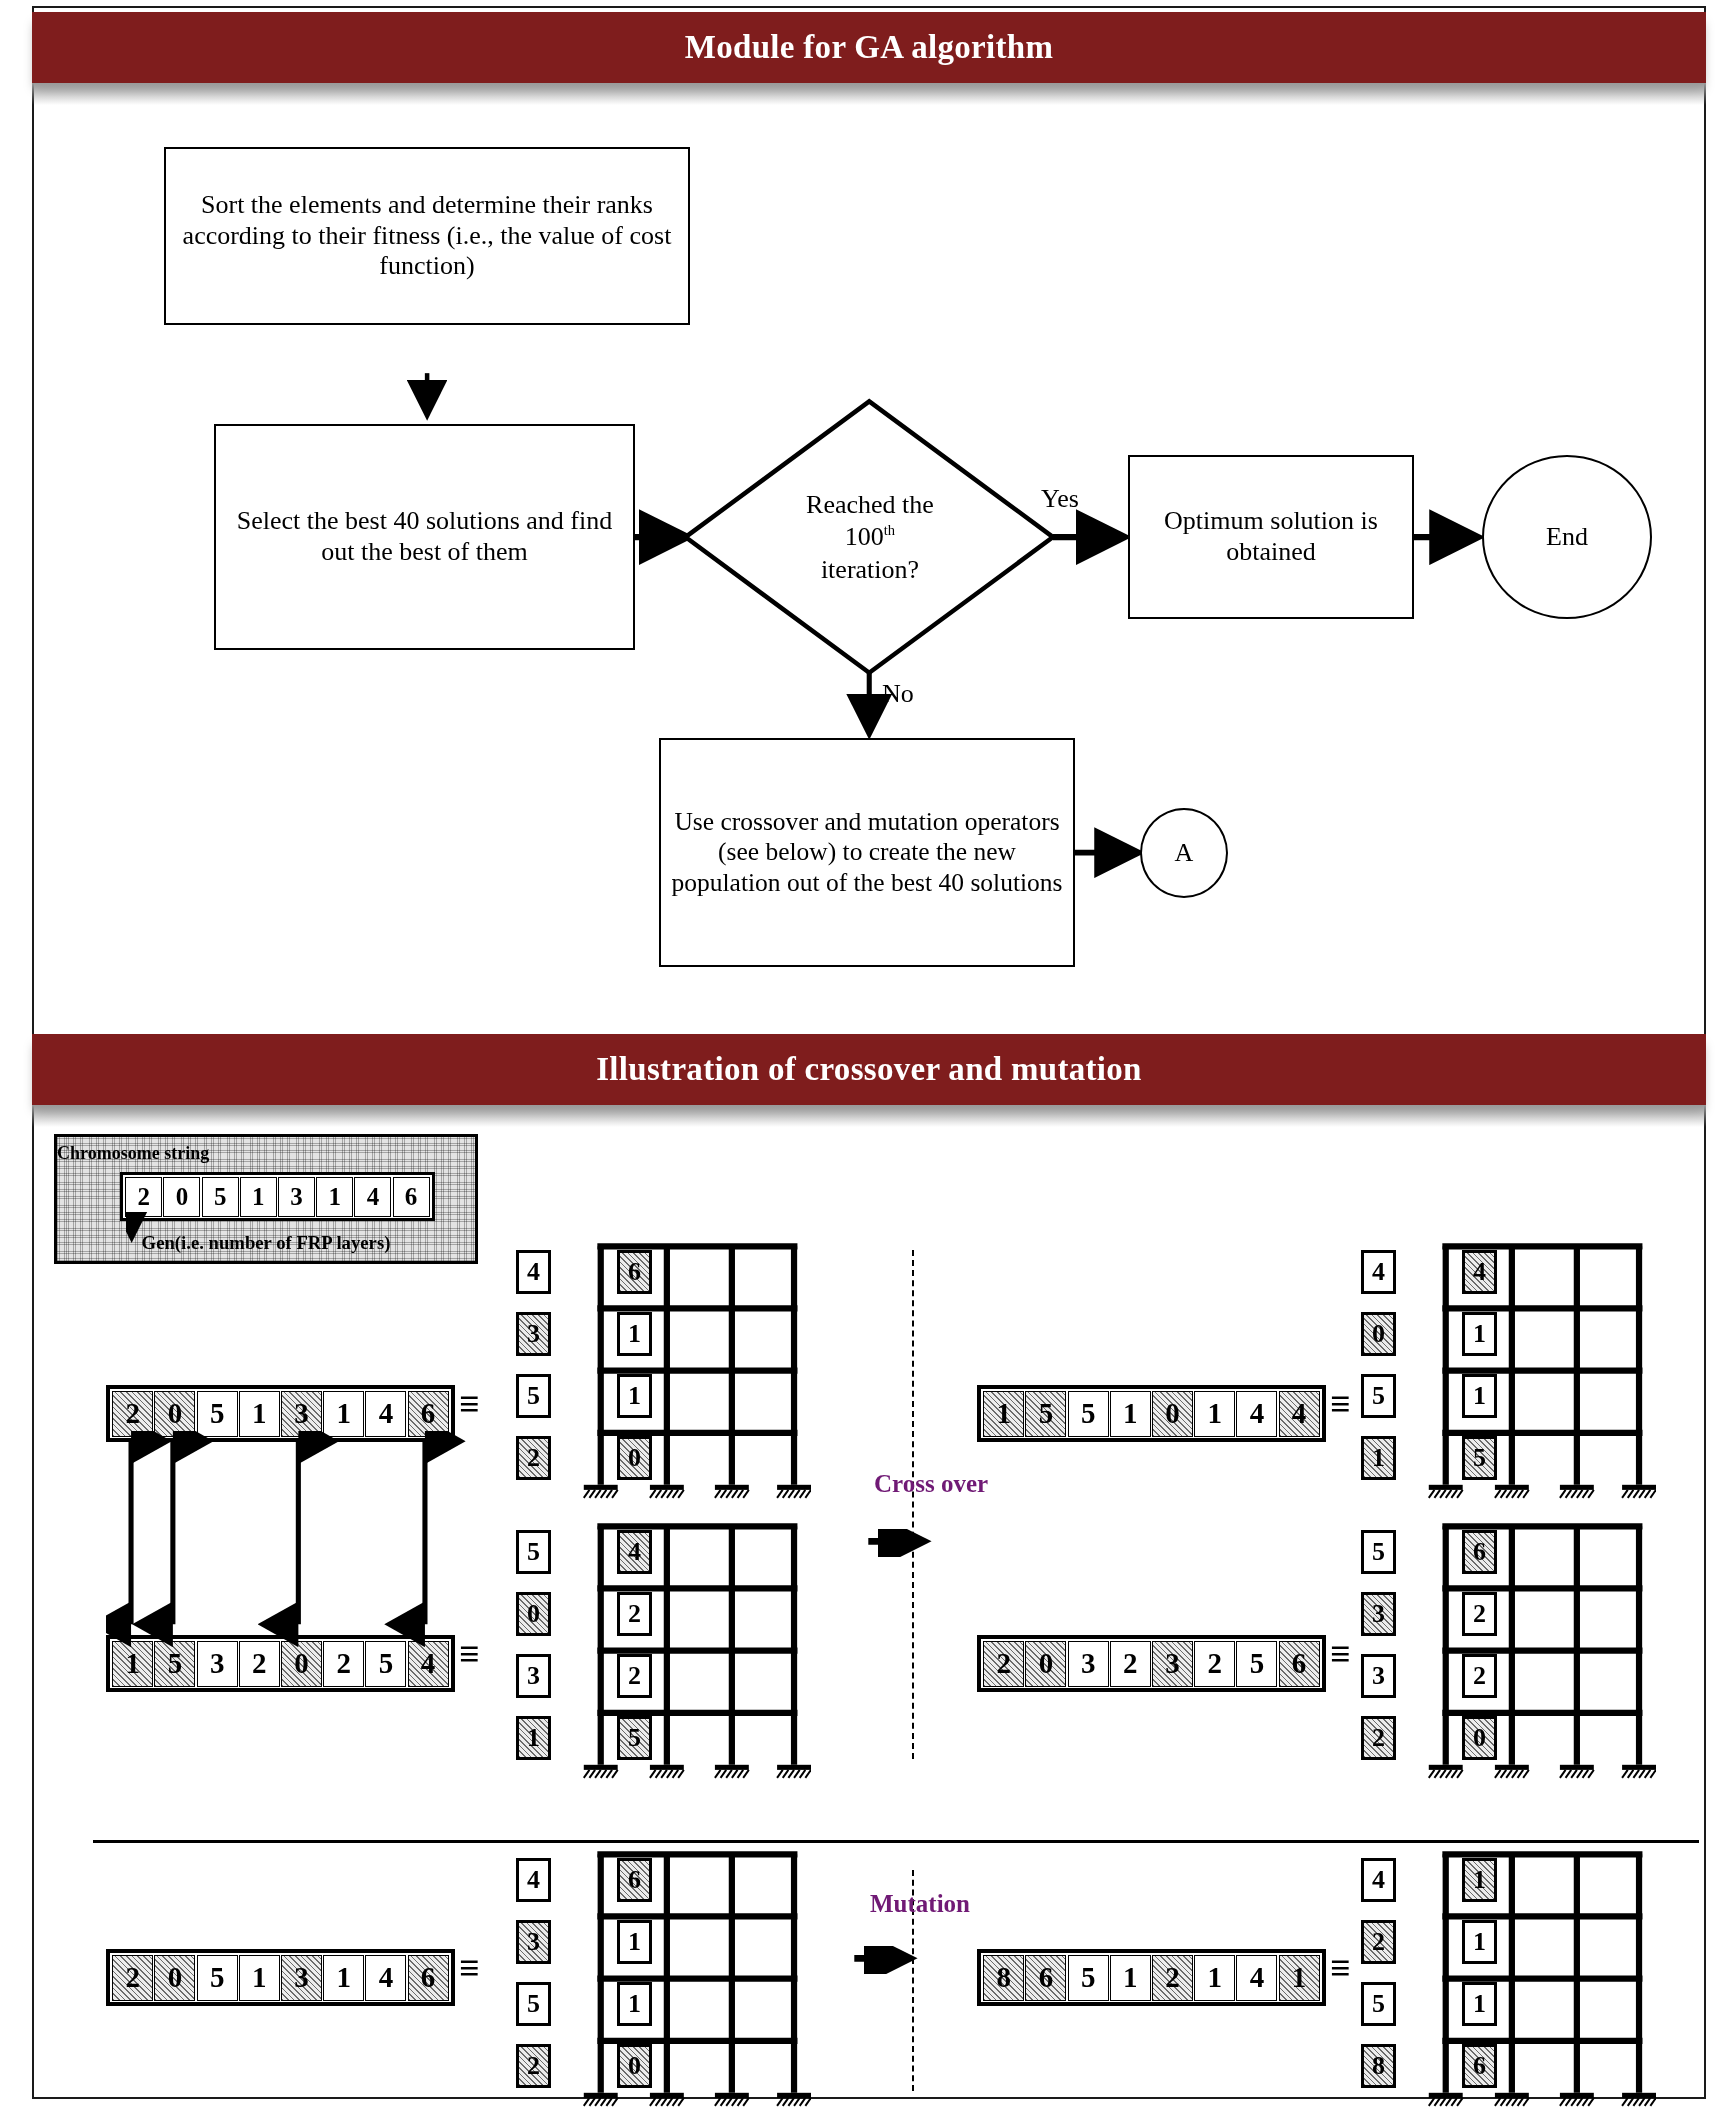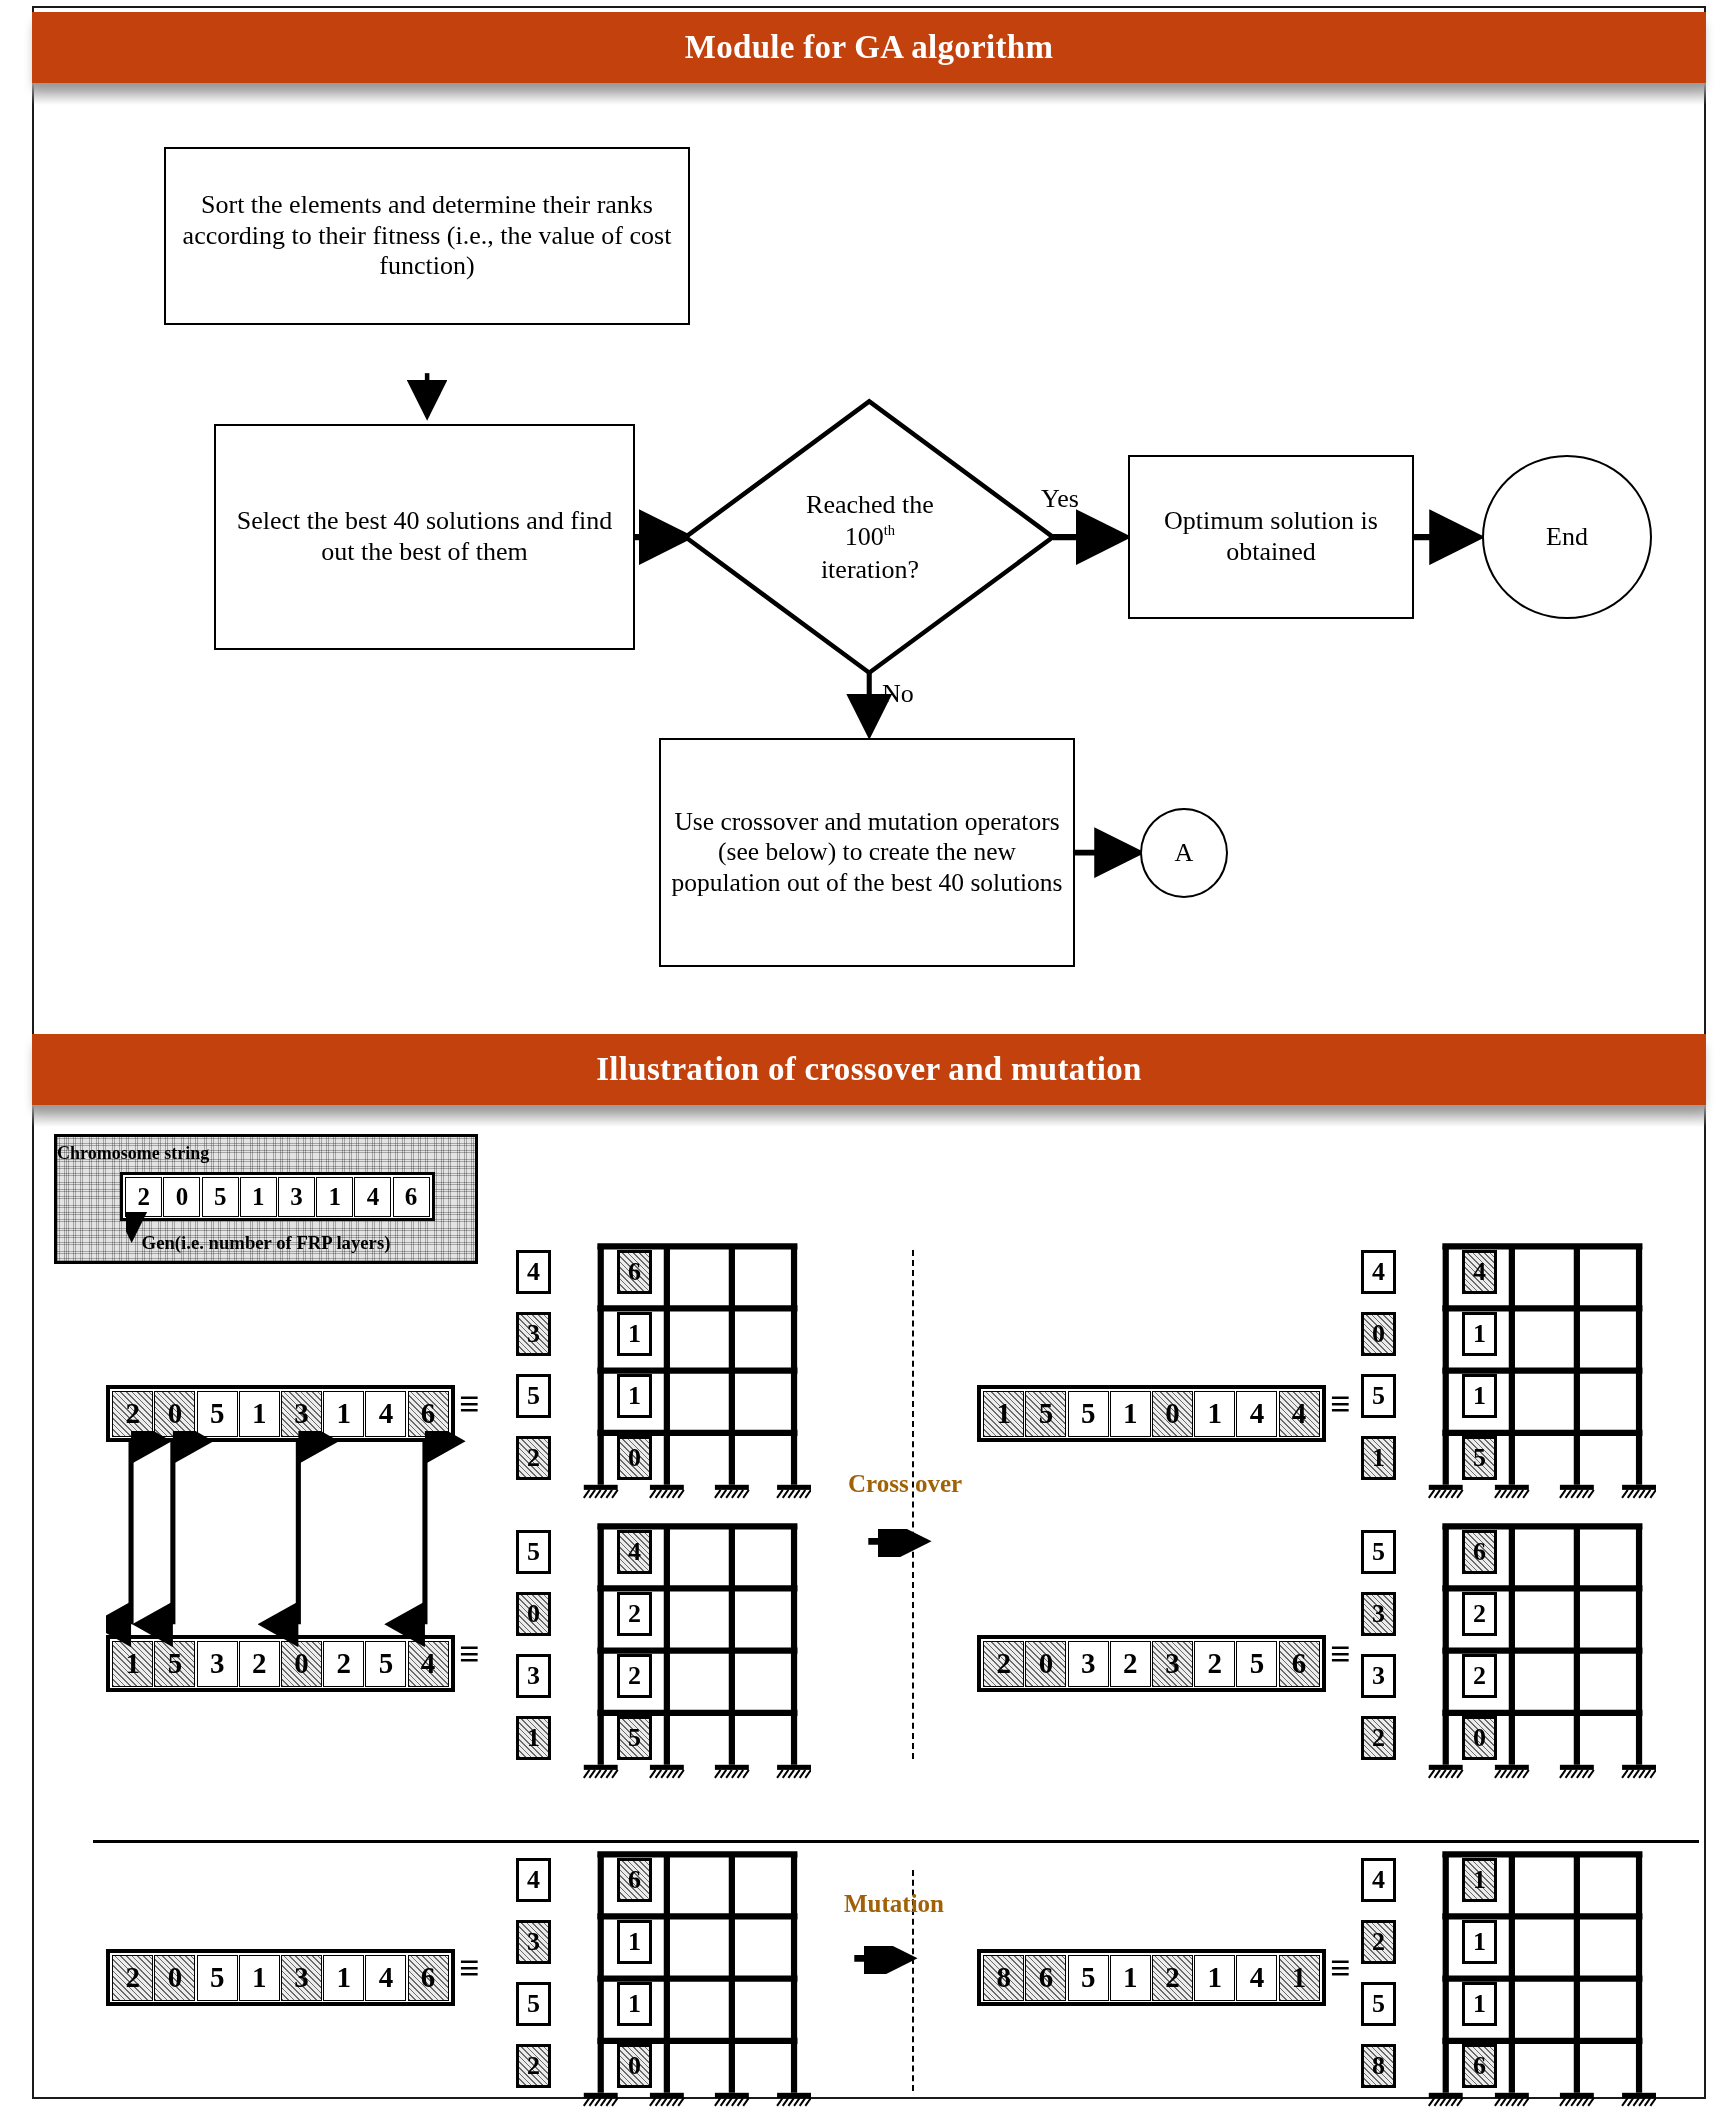--- a/index.html
+++ b/index.html
@@ -11,21 +11,21 @@
     position: relative;
     overflow: hidden;
   }
   .page-frame{
     position:absolute; left:32px; top:5.7px; width:1674px; height:2093px;
     border:2.3px solid #1a1a1a; background:#fff;
   }
 
   
   .banner{
-    position:absolute; background:#c2410c; color:#fff;
+    position:absolute; background:#7f1d1d; color:#fff;
     display:flex; align-items:center; justify-content:center;
     font-weight:bold; letter-spacing:0.3px;
     box-shadow: 0 8px 10.2px -3.4px rgba(0,0,0,.35);
   }
   #banner-top   { left:32px;  top:12.4px;   width:1674px; height:71px; font-size:33px; }
   #banner-bottom{ left:32px;  top:1034px; width:1674px; height:71px; font-size:33px; }
   .banner-fade{
     position:absolute; left:32px; width:1674px; height:21.5px;
     background:linear-gradient(#9a9a9a,rgba(255,255,255,0));
   }
@@ -83,21 +83,21 @@
     background-color:#ededed;
     background-image:repeating-linear-gradient(45deg, rgba(0,0,0,.55) 0 1.1px, rgba(0,0,0,0) 1.1px 4px);
   }
   .strip.big .cell{ width:41px; height:46px; font-size:29px; }
   .strip.legend-strip{ border-width:3.4px; }
   .strip.legend-strip .cell{ width:37px; height:40px; font-size:25px;
      background:transparent; }
 
   .equiv{ position:absolute; font-size:36px; font-weight:bold; color:#000; line-height:.8; }
 
-  .oplabel{ position:absolute; font-size:25px; font-weight:bold; color:#a16207; }
+  .oplabel{ position:absolute; font-size:25px; font-weight:bold; color:#701a75;margin-left:26px; }
 
   .divider{ position:absolute; background:#000; }
   .dashline{
     position:absolute; width:0; border-left:2.3px dashed #000;
   }
 
   
   .frame{ position:absolute; }
   .frame svg{ display:block; }
   .fval{

